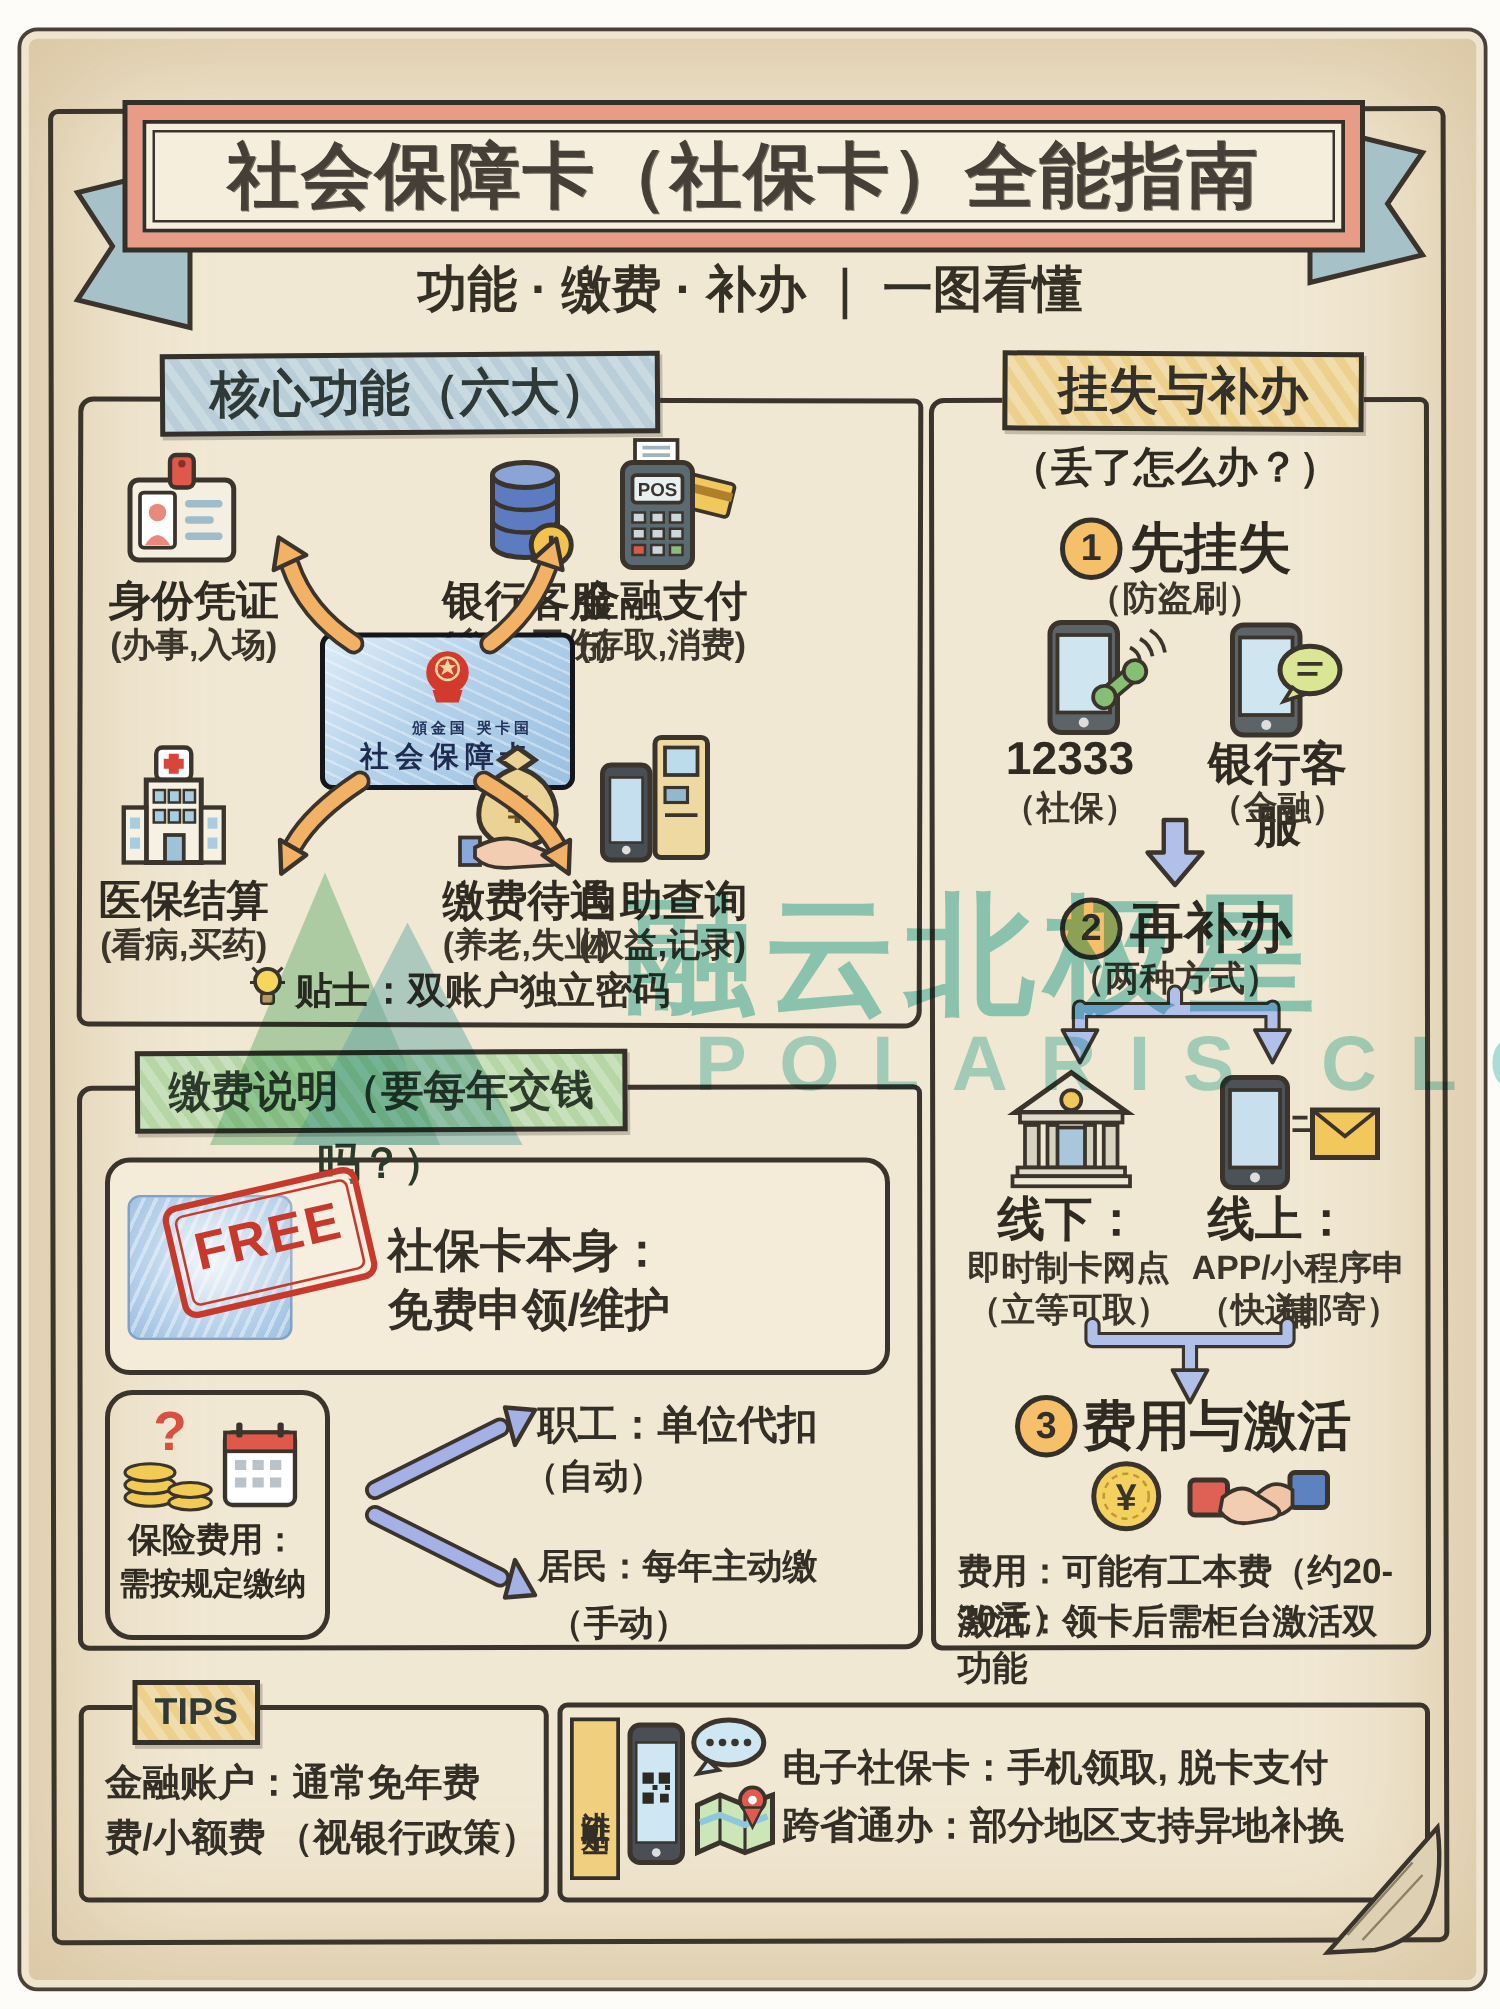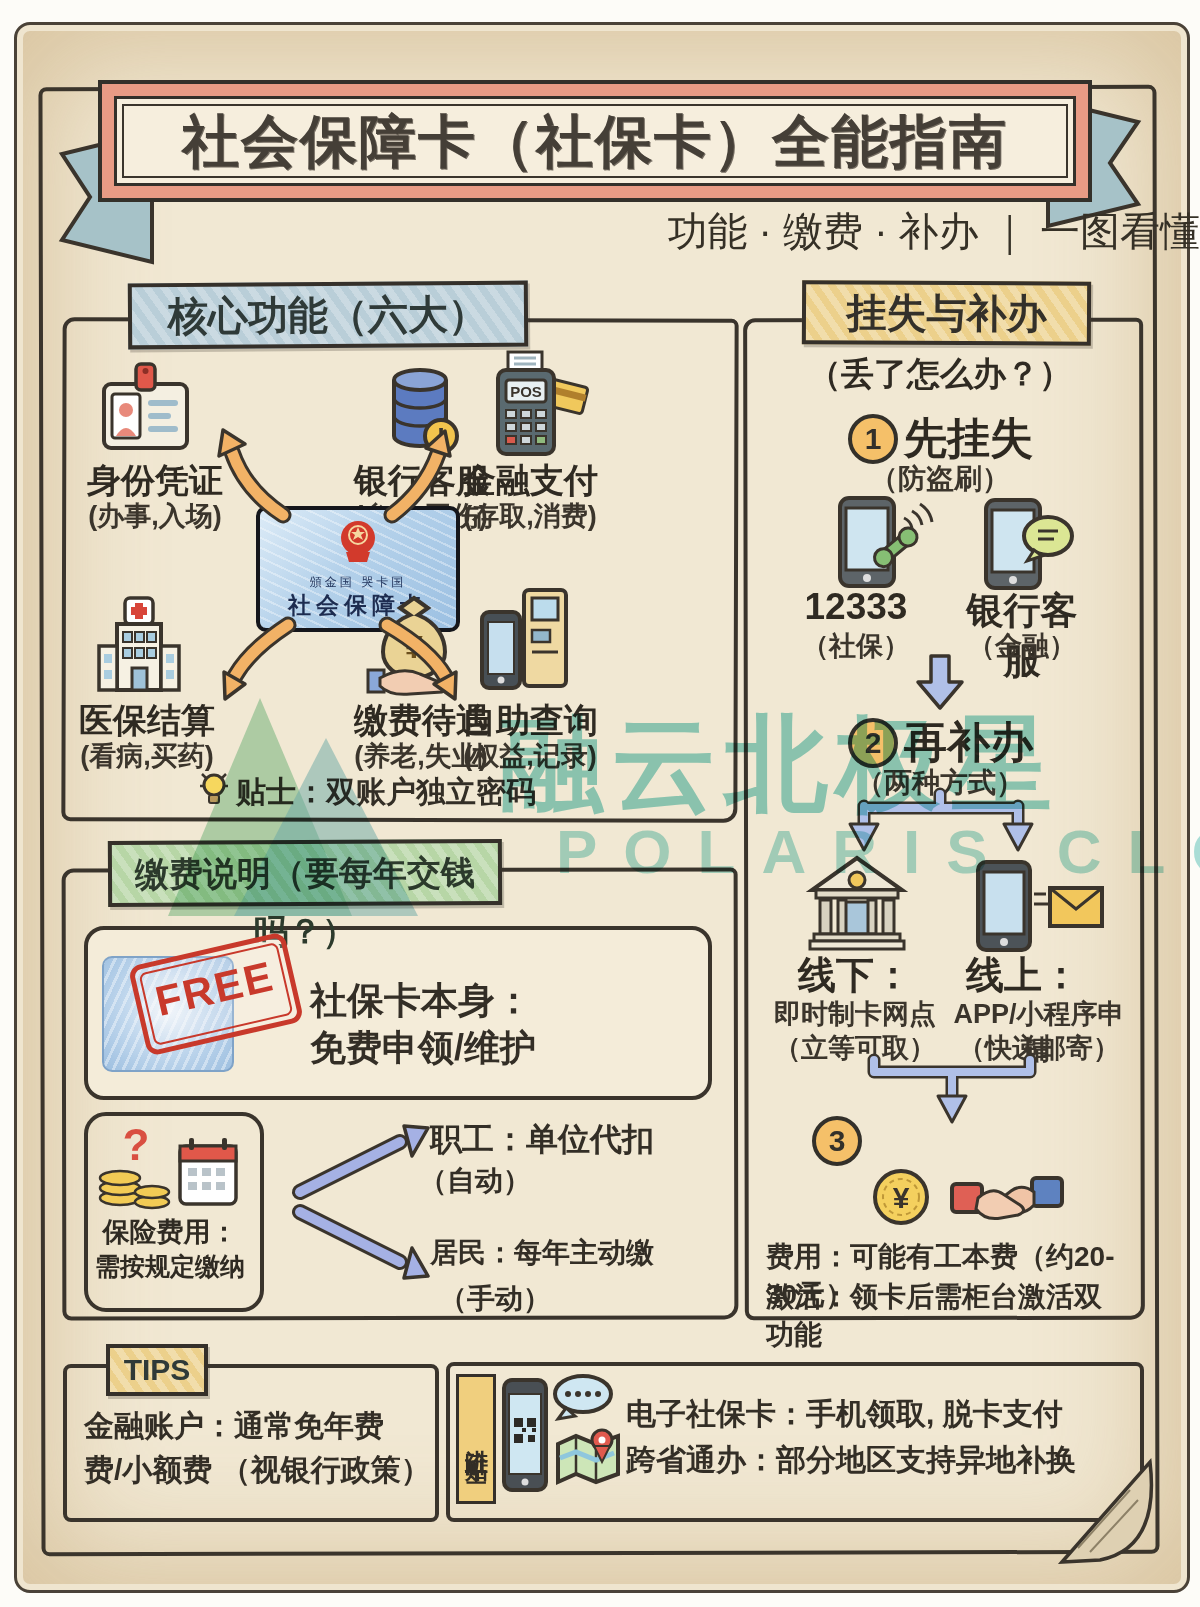--- a/index.html
+++ b/index.html
@@ -11,42 +11,42 @@
          border-radius:16px;border:3px solid #4a4238;
          box-shadow:inset 0 0 0 6px #efe5cf, inset 0 0 110px 34px rgba(186,150,92,.42);}
   .frame{position:absolute;left:40px;top:86px;right:42px;bottom:52px;border:4px solid #3b352c;
          border-radius:8px;transform:rotate(-.12deg);}
   
   .banner{position:absolute;left:114px;top:96px;width:956px;height:84px;background:#f6eedd;
           border:3px solid #33302a;box-shadow:0 0 0 12px #e89b85,0 0 0 16px #33302a;z-index:5;}
   .banner:after{content:"";position:absolute;inset:5px;border:2px solid #3a342c;pointer-events:none;}
   .title{width:100%;text-align:center;line-height:84px;font-size:57px;font-weight:900;
          letter-spacing:2px;color:#453f37;text-shadow:1px 1px 0 #756d62;}
-  .subtitle{position:absolute;left:0;top:204px;width:1200px;text-align:right;font-size:40px;
-            font-weight:400;color:#353026;z-index:5;}
+  .subtitle{position:absolute;left:0;top:204px;width:1200px;text-align:center;font-size:40px;
+            font-weight:700;color:#353026;z-index:5;}
   
   .panel{position:absolute;border:4px solid #3a342c;border-radius:12px 7px 14px 9px;}
   .tab{position:absolute;border:4px solid #35302a;text-align:center;font-weight:900;color:#2f3a38;
        box-shadow:2px 3px 0 rgba(58,52,44,.25);z-index:6;}
   .hatch-blue{background:repeating-linear-gradient(55deg,rgba(255,255,255,.25) 0 7px,rgba(0,0,0,0) 7px 14px),#b9ced8;}
   .hatch-yellow{background:repeating-linear-gradient(55deg,rgba(255,255,255,.28) 0 7px,rgba(0,0,0,0) 7px 14px),#ecd08b;}
   .hatch-green{background:repeating-linear-gradient(55deg,rgba(255,255,255,.25) 0 7px,rgba(0,0,0,0) 7px 14px),#b7d6a6;}
   
   .lbl{font-size:34px;font-weight:900;color:#2f2a22;text-align:center;}
   .sub{font-size:27px;font-weight:700;color:#3b352c;text-align:center;}
   .ctr{text-align:center;}
   .numcirc{width:42px;height:42px;border-radius:50%;background:#f5c069;border:4px solid #33302a;
            text-align:center;line-height:42px;font-size:30px;font-weight:900;color:#33302a;}
   .stept{font-size:43px;font-weight:900;color:#2e2921;}
   
   .ssc{background:linear-gradient(135deg,#dcebf7 0%,#b4d1ea 45%,#9cc0e2 100%);
        border:4px solid #15161b;border-radius:10px;overflow:hidden;}
   .ssc .rays{position:absolute;inset:0;background:repeating-linear-gradient(25deg,rgba(255,255,255,.35) 0 2px,rgba(0,0,0,0) 2px 9px);}
-  .ssc-l1{position:absolute;left:0;top:64px;width:100%;text-align:center;font-size:12px;font-weight:400;
-          letter-spacing:3px;color:#23355c;}
+  .ssc-l1{position:absolute;left:0;top:64px;width:100%;text-align:center;font-size:12px;font-weight:700;
+          letter-spacing:3px;color:#23355c;padding-left:20px;}
   .ssc-l2{position:absolute;left:0;top:80px;width:100%;text-align:center;font-size:23px;font-weight:900;
           letter-spacing:5px;color:#1d2c50;}
   
   .freebox{background:#f4ecd9;}
   .freecard{background:radial-gradient(circle at 50% 45%,#f0f6fb 0%,#c3d9ee 45%,#9dbfe0 100%);
             border:2px solid #7fa3c8;border-radius:10px;overflow:hidden;}
   .freecard:after{content:"";position:absolute;inset:0;background:repeating-linear-gradient(115deg,rgba(255,255,255,.4) 0 3px,rgba(0,0,0,0) 3px 9px);}
   .stamp{border:5px solid #c8392b;border-radius:12px;transform:rotate(-13deg);
          background:rgba(255,252,248,.2);text-align:center;}
   .stamp:before{content:"";position:absolute;inset:4px;border:2px solid #c8392b;border-radius:7px;}
@@ -255,20 +255,21 @@
     <path d="M74 28 l26 21 26 -21" fill="none" stroke="#3a342c" stroke-width="3"></path>
   </svg>
   <div class="abs lbl" style="left:790px;top:950px;width:130px;font-size:38px">线下：</div>
   <div class="abs lbl" style="left:958px;top:950px;width:130px;font-size:38px">线上：</div>
   <div class="abs sub" style="left:768px;top:996px;width:174px;font-weight:900">即时制卡网点</div>
   <div class="abs sub" style="left:944px;top:996px;width:190px;font-weight:900">APP/小程序申请</div>
   <div class="abs sub" style="left:768px;top:1030px;width:174px">（立等可取）</div>
   <div class="abs sub" style="left:944px;top:1030px;width:190px">（快递邮寄）</div>
 
   <div class="abs numcirc" style="left:812px;top:1116px">3</div>
+  <div class="abs stept" style="left:866px;top:1112px">费用与激活</div>
 
   <svg class="abs" style="left:872px;top:1168px" width="58" height="58">
     <circle cx="29" cy="29" r="26" fill="#f4d05e" stroke="#3a342c" stroke-width="4"></circle>
     <circle cx="29" cy="29" r="18" fill="none" stroke="#bf9838" stroke-width="2" stroke-dasharray="5 4"></circle>
     <text x="29" y="40" text-anchor="middle" font-size="30" font-weight="900" fill="#3a342c">¥</text>
   </svg>
 
   <svg class="abs" style="left:950px;top:1164px" width="114" height="64">
     <rect x="2" y="20" width="30" height="28" rx="4" fill="#df6055" stroke="#3a342c" stroke-width="4"></rect>
     <rect x="82" y="14" width="30" height="28" rx="4" fill="#5e82c0" stroke="#3a342c" stroke-width="4"></rect>

